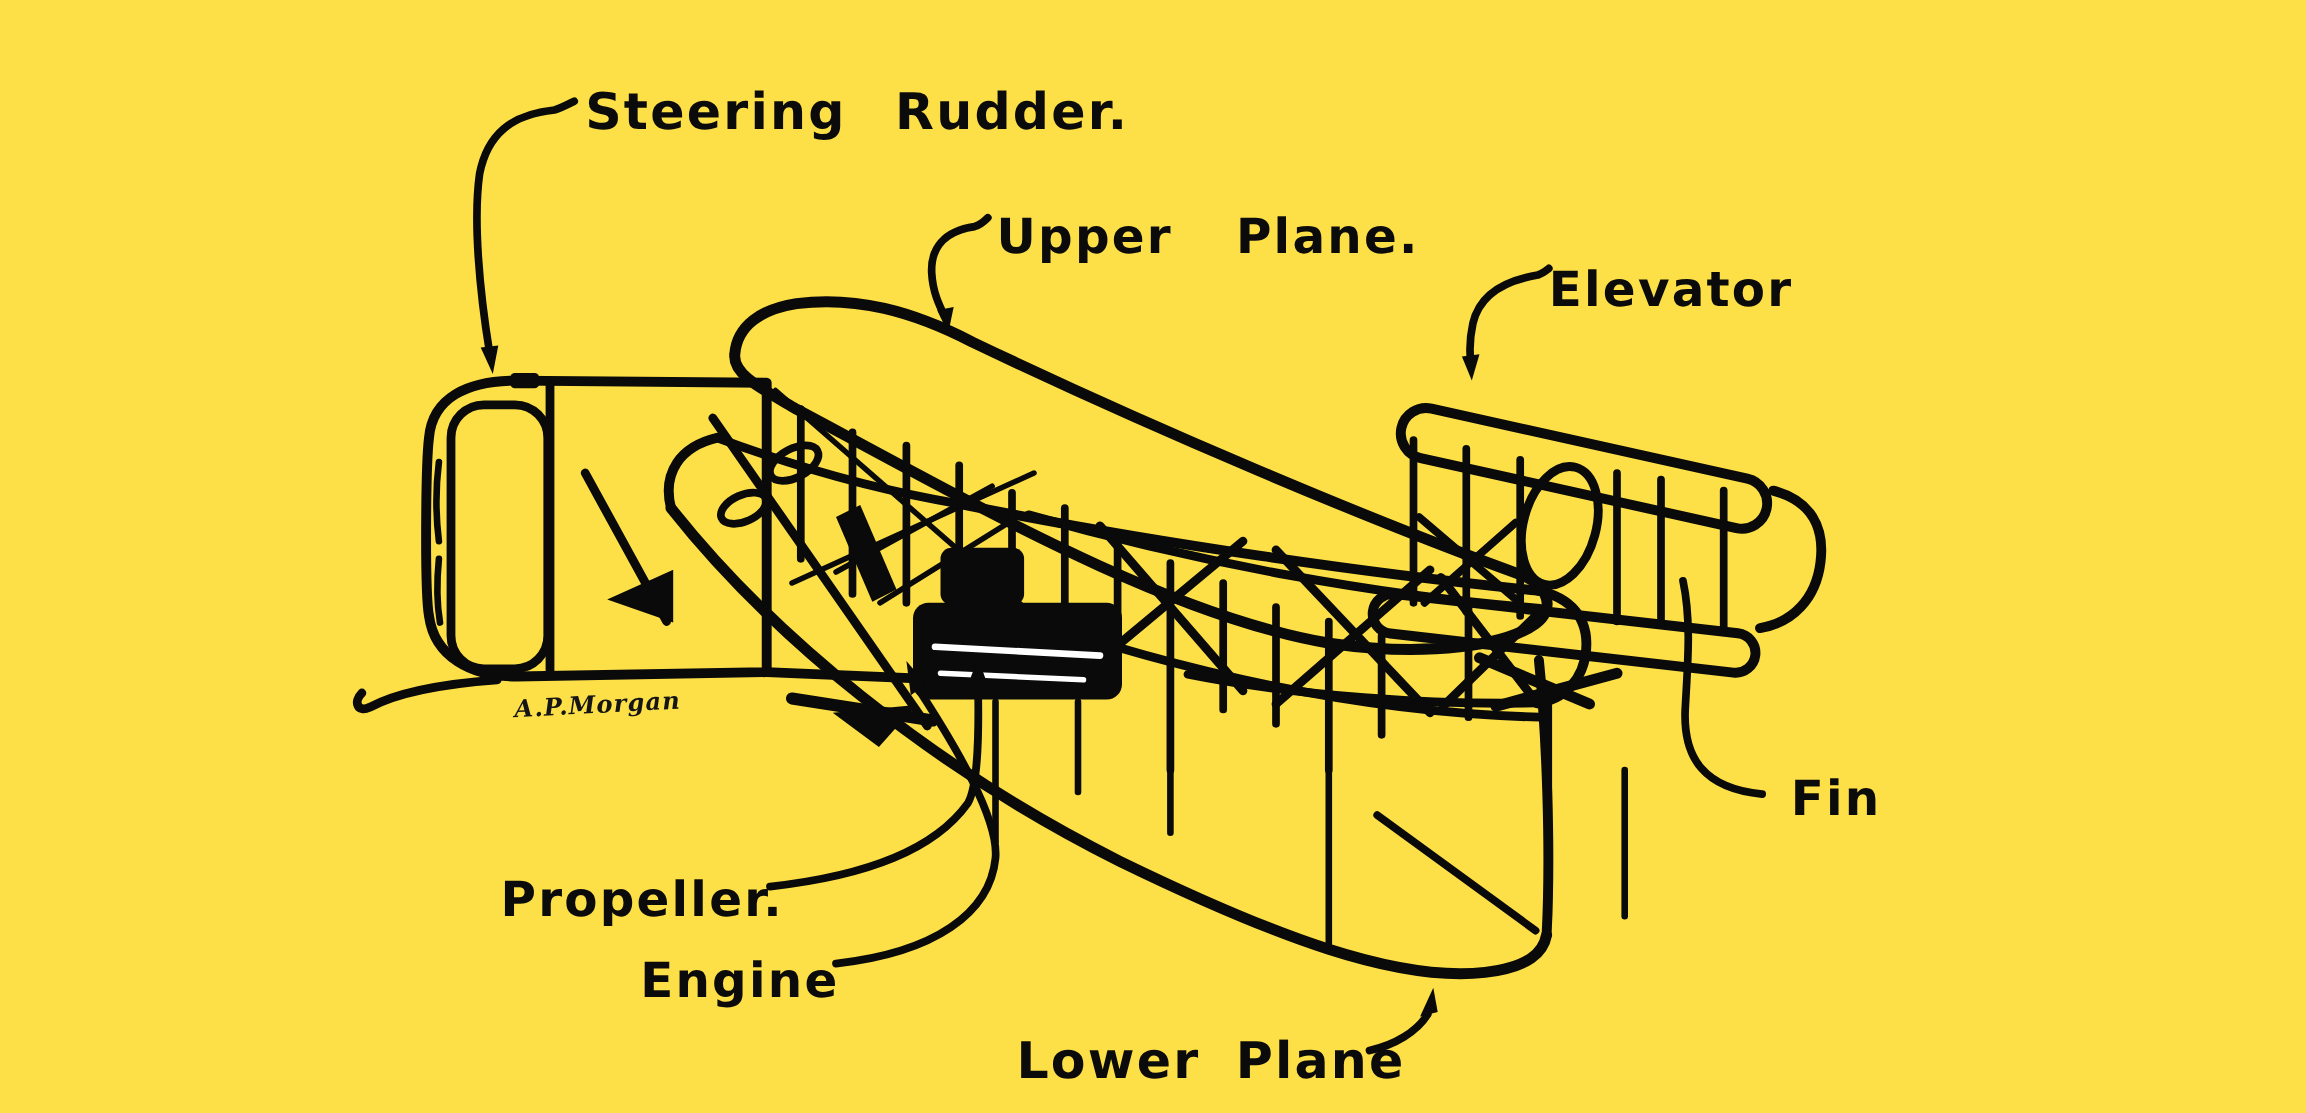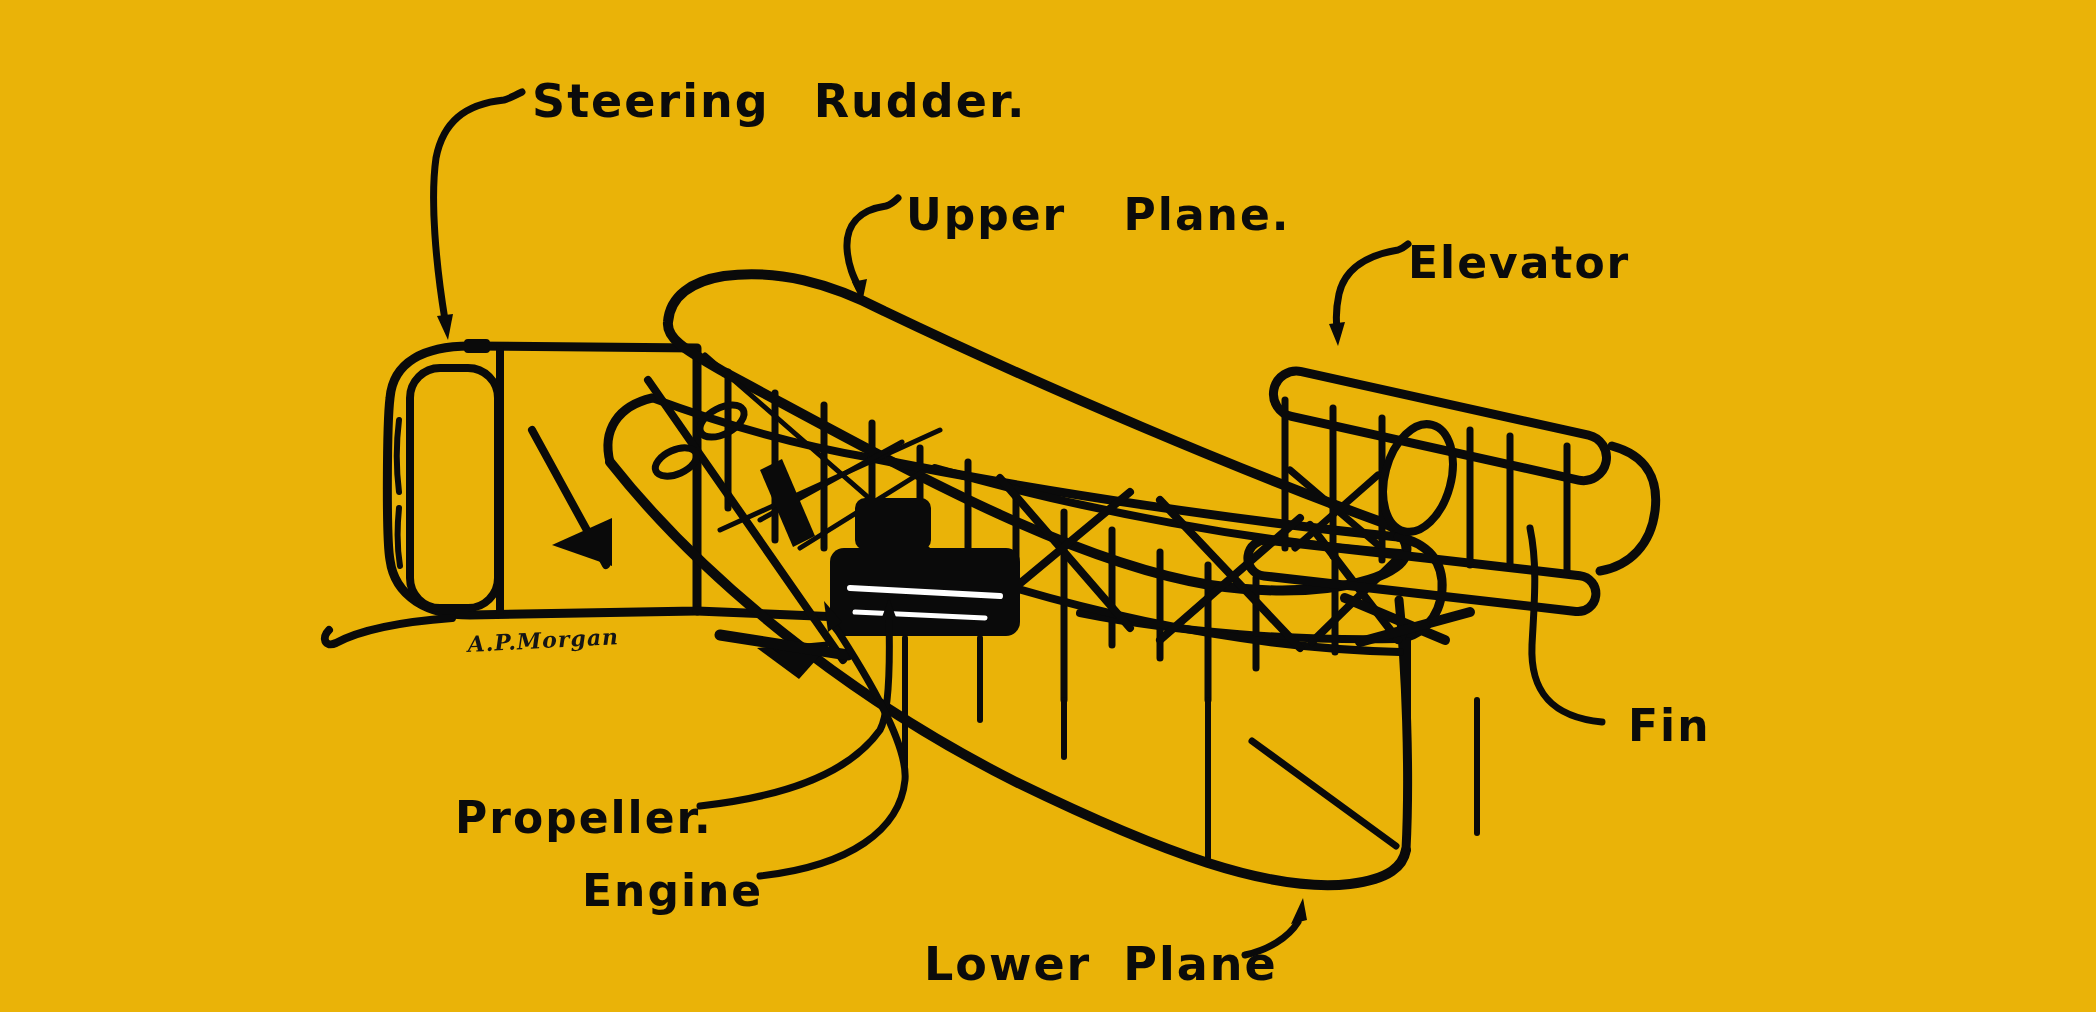--- a/index.html
+++ b/index.html
@@ -1,20 +1,20 @@
 <!DOCTYPE html>
 <html><head>
 <meta charset="utf-8">
 <style>
   html,body{margin:0;padding:0;}
   body{
     width:2096px;height:1012px;background:#ffffff;
     font-family:"DejaVu Sans",sans-serif;overflow:hidden;
   }
-  .canvas{position:relative;width:2096px;height:1012px;background:#eab308;}
+  .canvas{position:relative;width:2096px;height:1012px;background:#fde047;}
   svg{display:block;}
   .ink{stroke:#0a0a0a;fill:none;stroke-linecap:round;stroke-linejoin:round;}
   .w5{stroke-width:5;} .w6{stroke-width:6;} .w7{stroke-width:7;}
   .w8{stroke-width:8;} .w9{stroke-width:9;} .w10{stroke-width:10;} .w11{stroke-width:11;}
   .fill{fill:#0a0a0a;stroke:none;}
   .whiteline{stroke:#ffffff;fill:none;stroke-linecap:round;}
   .lbl{
     font-family:"DejaVu Sans",sans-serif;font-weight:700;
     fill:#0b0b0b;letter-spacing:2px;
   }

